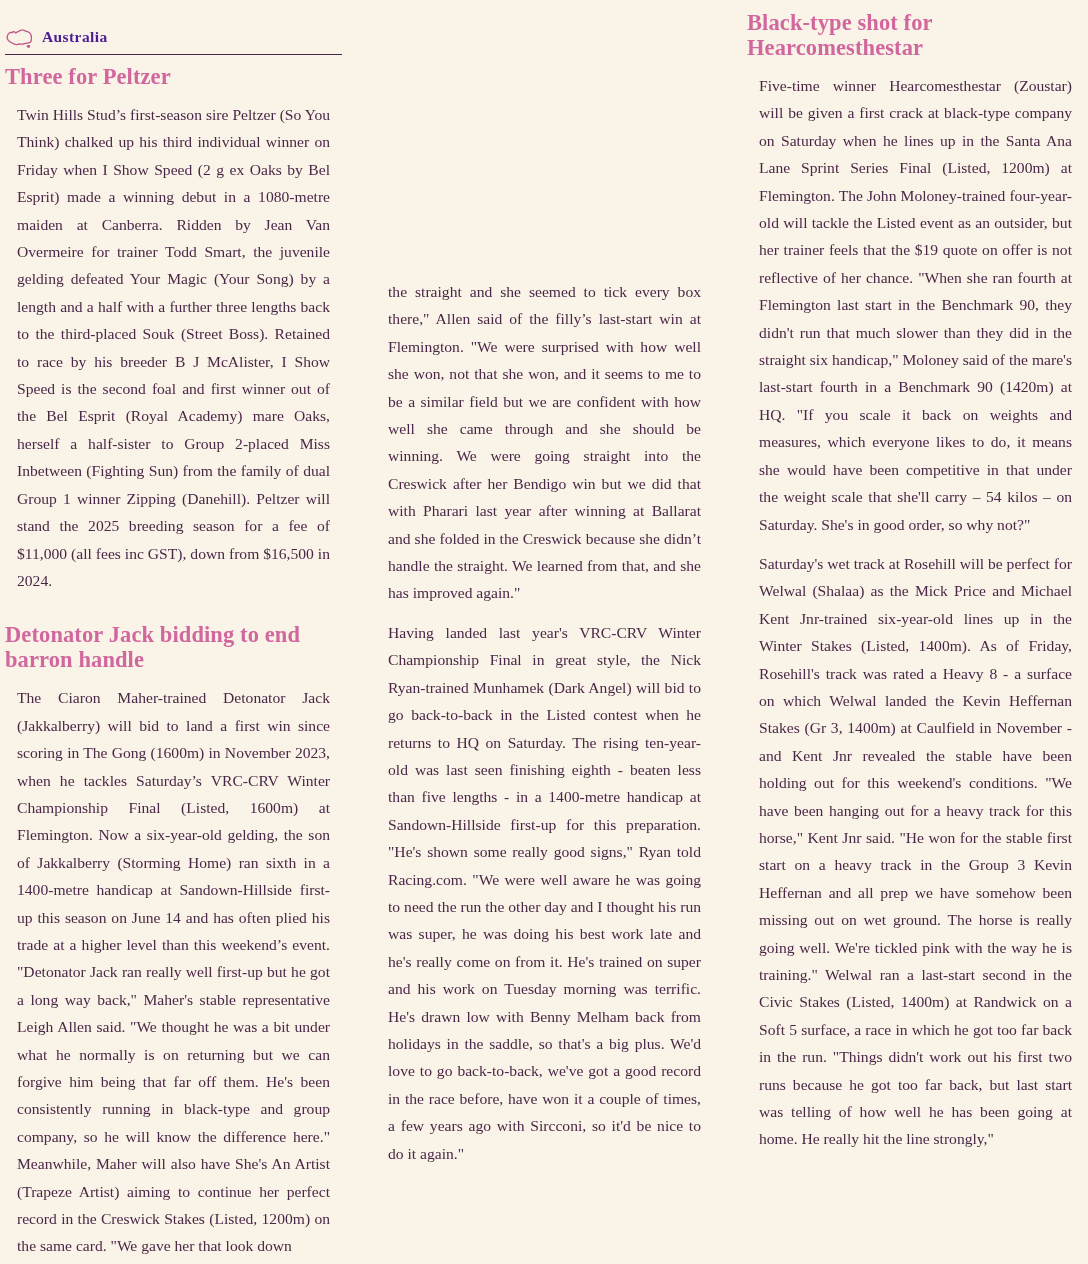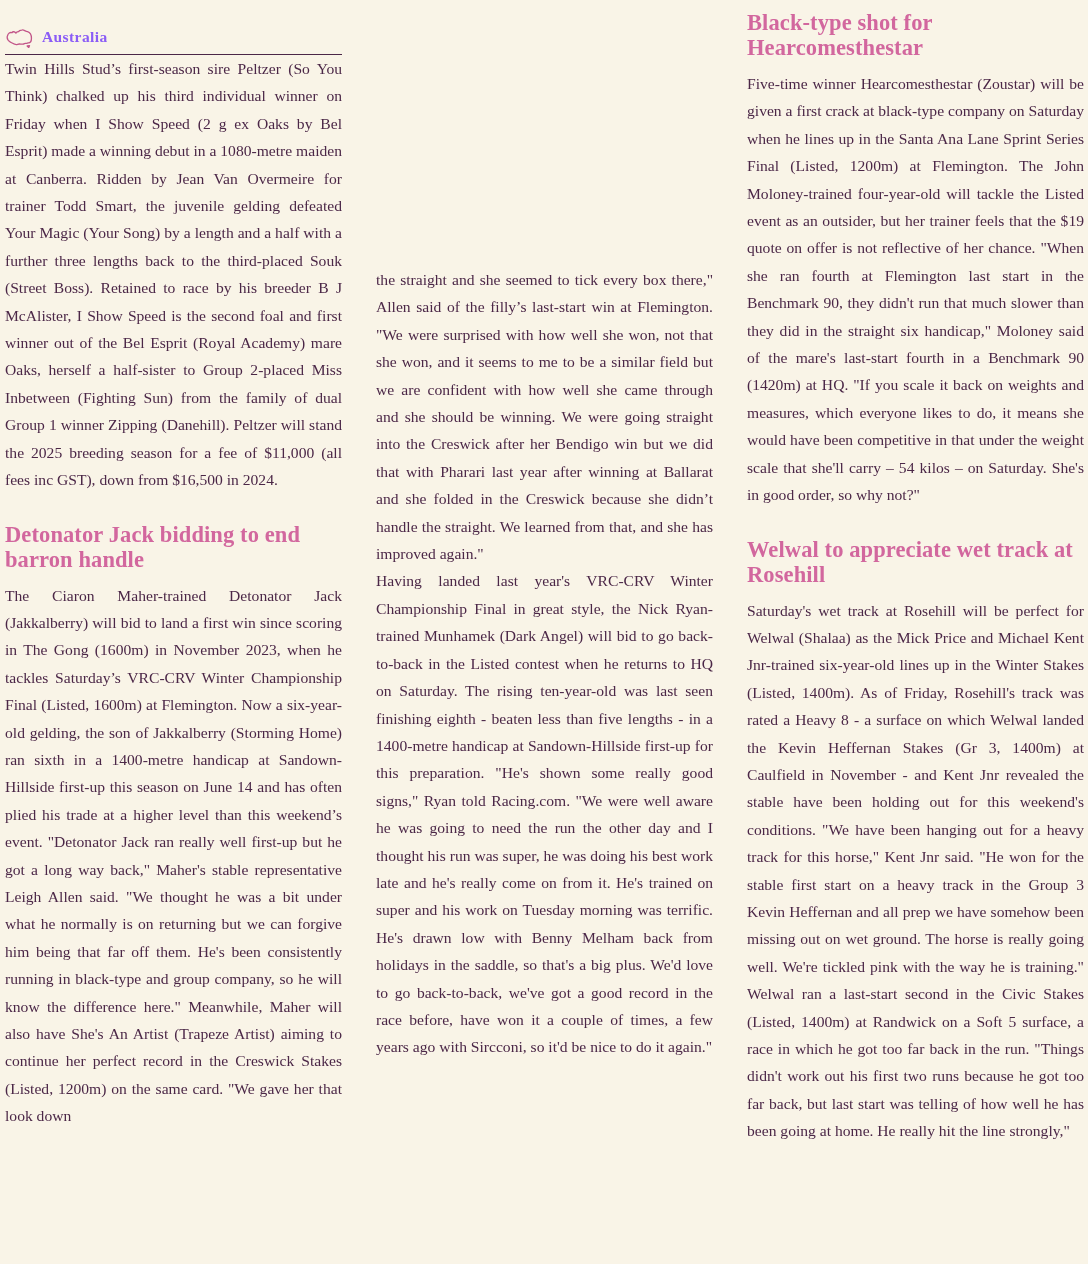--- a/index.html
+++ b/index.html
@@ -18,21 +18,21 @@
   .cols { display: flex; gap: 34px; }
   .col { width: 337px; flex: 0 0 337px; }
 
   .region-row {
     display: flex;
     align-items: center;
     gap: 9px;
     margin-top: 18px;
   }
   .region-label {
-    color: #8b5cf6;
+    color: #4c1d95;
     font-weight: bold;
     font-size: 15.5px;
     letter-spacing: 0.4px;
   }
   .rule {
     border: none;
     border-top: 1.2px solid #4b2747;
     margin: 6px 0 0 0;
   }
   .headline {
@@ -42,21 +42,21 @@
     line-height: 25px;
     margin: 28px 0 10px 0;
     letter-spacing: 0.1px;
   }
   .headline.first { margin-top: 2px; }
   .headline.after-rule { margin-top: 9px; }
   .body-text {
     font-size: 15.6px;
     line-height: 27.4px;
     text-align: justify;
-    margin: 0;
+    margin: 12px;
   }
   .spacer-top { height: 258px; }
   .aus-icon { display: block; }
 </style>
 </head>
 <body>
 
 <div class="page">
   <div class="cols">
 
@@ -66,20 +66,21 @@
           <svg class="aus-icon" width="28" height="22" viewBox="0 0 36 28">
             <path d="M3,13 C4,9 6.5,7.5 9,8.5 C10,6.5 12.5,7 14,9 C15,7 16.5,8 18,6.5 C19,4.5 20.5,6 22,5 C24,4 26,7 29,7 C32,8 34,11.5 34,15.5 C34,18.5 33,21.5 30,21.5 C28,23.5 26,21 24,23 C21,24 19,22 16,23.5 C13,24.8 10,22 7,20.5 C4.3,19 2.3,16 3,13 Z
                      M28.5,25.5 L31.5,25.2 L30.5,27.5 Z" fill="none" stroke="#c25689" stroke-width="1.7" stroke-linejoin="round"></path>
           </svg>
         </span>
         <span class="region-label">Australia</span>
       </div>
       <hr class="rule">
 
       <div class="article">
+        <h2 class="headline after-rule">Three for Peltzer</h2>
         <p class="body-text">Twin Hills Stud’s first-season sire Peltzer (So You Think) chalked up his third individual winner on Friday when I Show Speed (2 g ex Oaks by Bel Esprit) made a winning debut in a 1080-metre maiden at Canberra. Ridden by Jean Van Overmeire for trainer Todd Smart, the juvenile gelding defeated Your Magic (Your Song) by a length and a half with a further three lengths back to the third-placed Souk (Street Boss). Retained to race by his breeder B J McAlister, I Show Speed is the second foal and first winner out of the Bel Esprit (Royal Academy) mare Oaks, herself a half-sister to Group 2-placed Miss Inbetween (Fighting Sun) from the family of dual Group 1 winner Zipping (Danehill). Peltzer will stand the 2025 breeding season for a fee of $11,000 (all fees inc GST), down from $16,500 in 2024.</p>
       </div>
 
       <div class="article">
         <h2 class="headline">Detonator Jack bidding to end barron handle</h2>
         <p class="body-text">The Ciaron Maher-trained Detonator Jack (Jakkalberry) will bid to land a first win since scoring in The Gong (1600m) in November 2023, when he tackles Saturday’s VRC-CRV Winter Championship Final (Listed, 1600m) at Flemington. Now a six-year-old gelding, the son of Jakkalberry (Storming Home) ran sixth in a 1400-metre handicap at Sandown-Hillside first-up this season on June 14 and has often plied his trade at a higher level than this weekend’s event. "Detonator Jack ran really well first-up but he got a long way back," Maher's stable representative Leigh Allen said. "We thought he was a bit under what he normally is on returning but we can forgive him being that far off them. He's been consistently running in black-type and group company, so he will know the difference here." Meanwhile, Maher will also have She's An Artist (Trapeze Artist) aiming to continue her perfect record in the Creswick Stakes (Listed, 1200m) on the same card. "We gave her that look down</p>
       </div>
     </div>
 
     <div class="col">
@@ -92,19 +93,18 @@
       </div>
     </div>
 
     <div class="col">
       <div class="article">
         <h2 class="headline first">Black-type shot for Hearcomesthestar</h2>
         <p class="body-text">Five-time winner Hearcomesthestar (Zoustar) will be given a first crack at black-type company on Saturday when he lines up in the Santa Ana Lane Sprint Series Final (Listed, 1200m) at Flemington. The John Moloney-trained four-year-old will tackle the Listed event as an outsider, but her trainer feels that the $19 quote on offer is not reflective of her chance. "When she ran fourth at Flemington last start in the Benchmark 90, they didn't run that much slower than they did in the straight six handicap," Moloney said of the mare's last-start fourth in a Benchmark 90 (1420m) at HQ. "If you scale it back on weights and measures, which everyone likes to do, it means she would have been competitive in that under the weight scale that she'll carry – 54 kilos – on Saturday. She's in good order, so why not?"</p>
       </div>
 
       <div class="article">
-        <h2 class="headline">Welwal to appreciate wet track at Rosehill</h2>
         <p class="body-text">Saturday's wet track at Rosehill will be perfect for Welwal (Shalaa) as the Mick Price and Michael Kent Jnr-trained six-year-old lines up in the Winter Stakes (Listed, 1400m). As of Friday, Rosehill's track was rated a Heavy 8 - a surface on which Welwal landed the Kevin Heffernan Stakes (Gr 3, 1400m) at Caulfield in November - and Kent Jnr revealed the stable have been holding out for this weekend's conditions. "We have been hanging out for a heavy track for this horse," Kent Jnr said. "He won for the stable first start on a heavy track in the Group 3 Kevin Heffernan and all prep we have somehow been missing out on wet ground. The horse is really going well. We're tickled pink with the way he is training." Welwal ran a last-start second in the Civic Stakes (Listed, 1400m) at Randwick on a Soft 5 surface, a race in which he got too far back in the run. "Things didn't work out his first two runs because he got too far back, but last start was telling of how well he has been going at home. He really hit the line strongly,"</p>
       </div>
     </div>
 
   </div>
 </div>
 
 </body></html>

